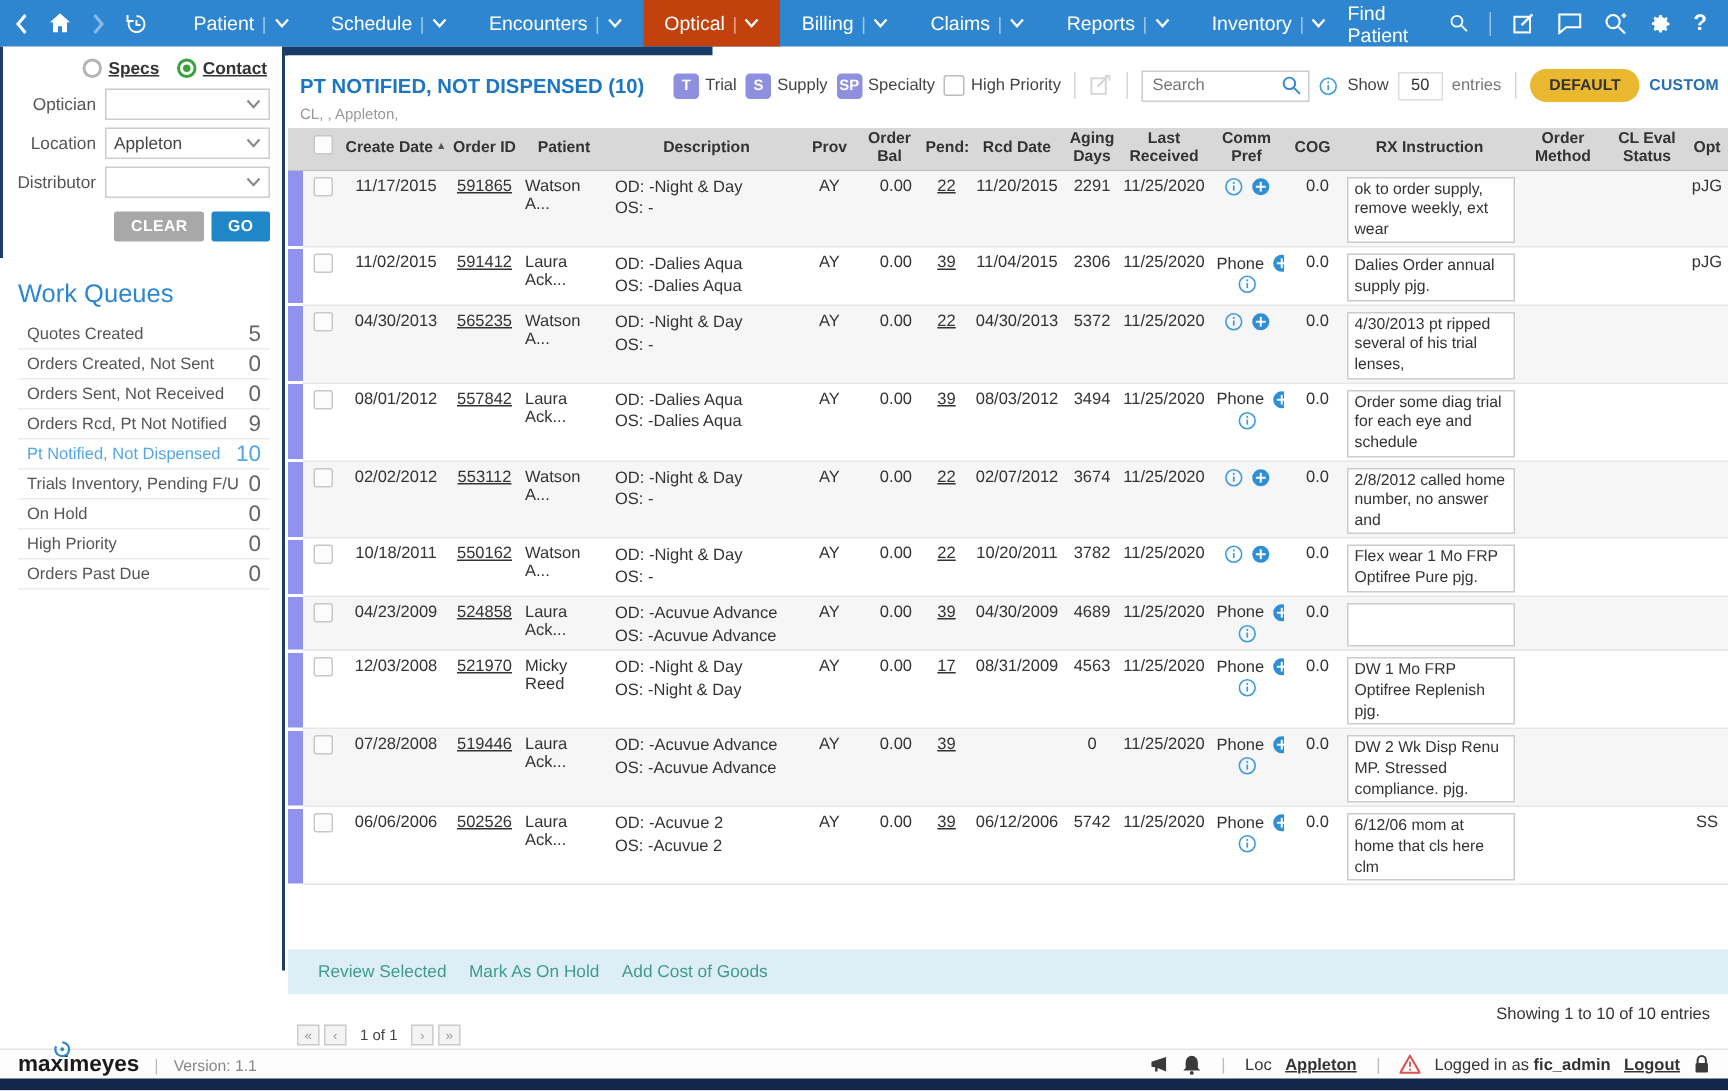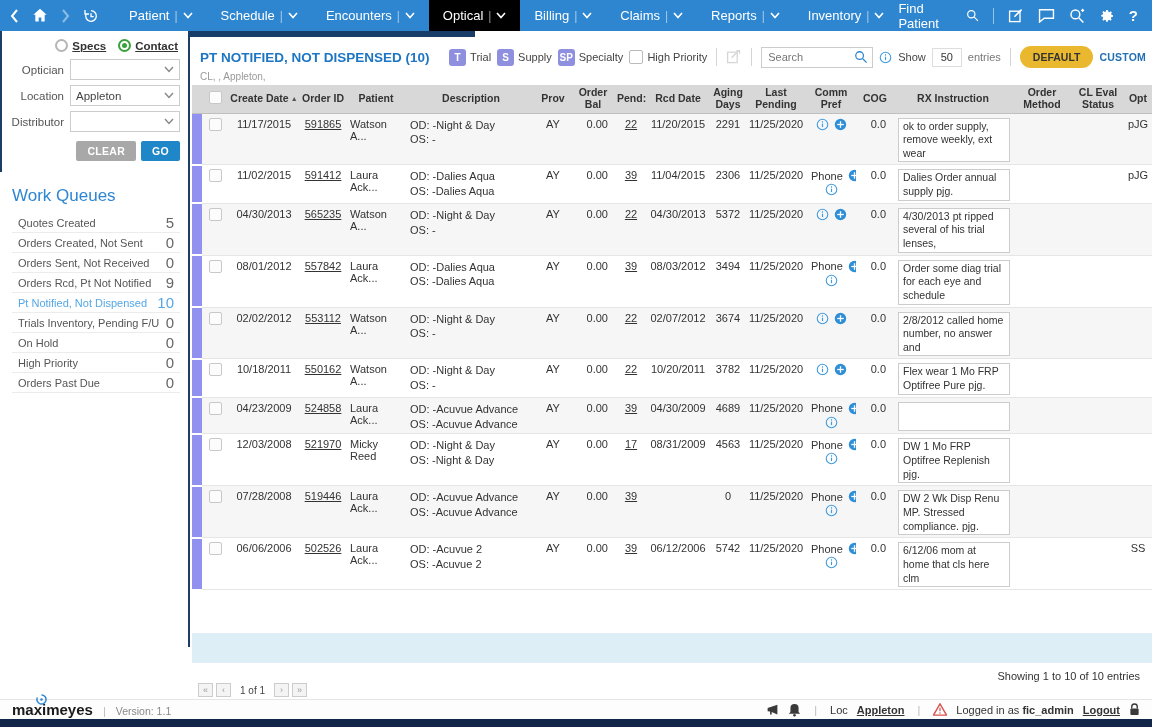--- a/index.html
+++ b/index.html
@@ -8,21 +8,21 @@
   .screen { position:relative; width:1152px; height:727px; background:#fff; overflow:hidden; }
 
   
   .topnav { position:absolute; top:0; left:0; width:1152px; height:31px; background:#2e86d0; display:flex; align-items:center; color:#fff; }
   .nav-icons-left { display:flex; align-items:center; gap:13px; padding:0 16px 0 10px; }
   .nav-ic { display:flex; align-items:center; cursor:pointer; }
   .nav-ic svg { display:block; }
   .nav-ic.dim { opacity:.45; }
   .nav-menu { display:flex; align-items:stretch; height:31px; }
   .nav-item { display:flex; align-items:center; gap:5px; padding:0 14px; font-size:13px; cursor:pointer; }
-  .nav-item.active { background:#000000; }
+  .nav-item.active { background:#c2410c; }
   .nav-item .pipe { opacity:.55; font-size:12px; }
   .nav-right { margin-left:auto; display:flex; align-items:center; gap:14px; padding-right:14px; font-size:13px; }
   .findp { display:flex; align-items:center; gap:6px; cursor:pointer; }
   .nav-pipe { width:1px; height:16px; background:rgba(255,255,255,.5); }
   .nav-substrip { position:absolute; top:31px; left:0; width:475px; height:6px; background:#183c68; }
 
   
   .sidebar { position:absolute; top:31px; left:0; width:190px; height:616px; background:#fff; border-right:2px solid #1d3c66; }
   .side-top { border-left:2px solid #1d3c66; }
   .side-tabs { height:29px; background:#183c68; display:flex; align-items:flex-end; padding-left:2px; gap:2px; }
@@ -431,21 +431,21 @@
               <th><span class="cb"></span></th>
               <th><span>Create Date</span><span class="sort">▲</span></th>
               <th><span>Order ID</span></th>
               <th><span>Patient</span></th>
               <th><span>Description</span></th>
               <th><span>Prov</span></th>
               <th><span>Order Bal</span></th>
               <th><span>Pend:</span></th>
               <th><span>Rcd Date</span></th>
               <th><span>Aging Days</span></th>
-              <th><span>Last Pending</span></th>
+              <th><span>Last Received</span></th>
               <th><span>Comm Pref</span></th>
               <th><span>COG</span></th>
               <th><span>RX Instruction</span></th>
               <th><span>Order Method</span></th>
               <th><span>CL Eval Status</span></th>
               <th><span>Opt</span></th>
             </tr>
           </thead>
           <tbody>
             <tr class="odd">
@@ -883,20 +883,26 @@
                 <div class="rx-box">6/12/06 mom at home that cls here clm</div>
               </td>
               <td class="td-c"></td>
               <td class="td-c"></td>
               <td class="td-c">SS</td>
             </tr>
           </tbody>
         </table>
       </div>
     <div class="action-bar">
+      <div class="action-links">
+
+      <span class="action-link">Review Selected</span>
+          <span class="action-link">Mark As On Hold</span>
+          <span class="action-link">Add Cost of Goods</span>
+        </div>
     </div>
   </main>
 
   <div class="below">
     <div class="showing">Showing 1 to 10 of 10 entries</div>
     <div class="pager">
       <span class="pg-btn">«</span>
       <span class="pg-btn">‹</span>
       <span class="pg-text">1 of 1</span>
       <span class="pg-btn">›</span>

